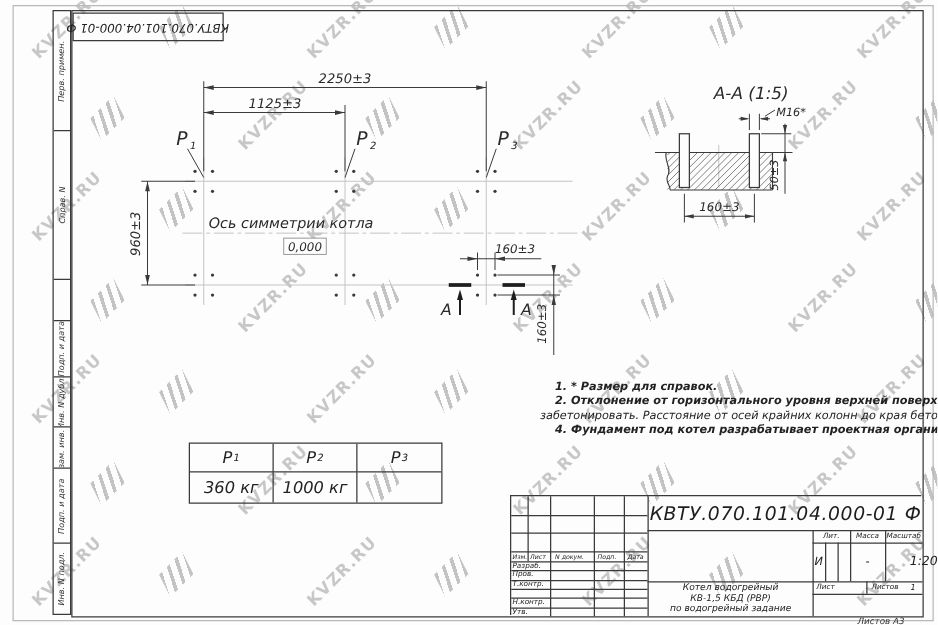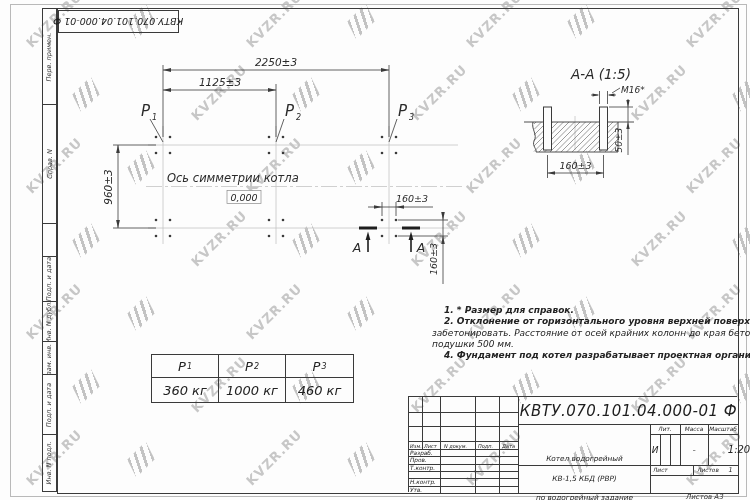--- a/index.html
+++ b/index.html
@@ -46,21 +46,21 @@
   .tb .vl,.tb .hl{position:absolute;background:#3a3a3a;}
   .tb .vl{width:1px;}
   .tb .hl{height:1px;}
   .tb .lbl{position:absolute;font-size:5.8px;color:#222;white-space:nowrap;}
   .tb .cell{position:absolute;display:flex;align-items:center;justify-content:center;color:#222;}
   .docnum{position:absolute;left:110px;top:0;width:219px;height:27px;display:flex;align-items:center;
           justify-content:center;font-size:15px;letter-spacing:0.5px;color:#1d1d1d;white-space:nowrap;}
   .tb-title{position:absolute;left:110px;top:28px;width:131px;height:40px;display:flex;flex-direction:column;
             align-items:center;justify-content:center;font-size:12px;line-height:13px;color:#1d1d1d;}
   .tb-sub{position:absolute;left:110px;top:69px;width:131px;height:26px;display:flex;flex-direction:column;
-          align-items:center;justify-content:center;font-size:7.3px;line-height:8.6px;color:#222;text-align:center;gap:11px;}
+          align-items:center;justify-content:center;font-size:7.3px;line-height:8.6px;color:#222;text-align:center;}
   .logo{position:absolute;left:242px;top:78px;width:87px;height:18px;display:flex;align-items:center;
         justify-content:center;gap:2px;font-style:normal;}
   .logo-mark{width:13px;height:13px;background:repeating-linear-gradient(115deg,#111 0 2px,#555 2px 3px);
              border-radius:2px;}
   .logo-name{font-size:13px;font-weight:bold;color:#111;letter-spacing:0.5px;}
   .logo-small{font-size:4.6px;line-height:5.2px;color:#222;font-style:normal;}
   .format-label{position:absolute;left:686px;top:493px;font-size:7px;color:#333;z-index:4;}
 </style>
 </head>
 <body>
@@ -321,28 +321,26 @@
     <div class="lt-cell">
         <span>P</span>
         <sub>2</sub>
       </div>
     <div class="lt-cell">
         <span>P</span>
         <sub>3</sub>
       </div>
     <div class="lt-cell vrow">360 кг</div>
     <div class="lt-cell vrow">1000 кг</div>
-    <div class="lt-cell vrow">460 кг</div>
   </div>
 
   <div class="notes">
     <div class="nline ind">1. * Размер для справок.</div>
     <div class="nline ind">2. Отклонение от горизонтального уровня верхней поверхности</div>
     <div class="nline">забетонировать. Расстояние от осей крайних колонн до края бетонной</div>
-    <div class="nline">подушки 500 мм.</div>
     <div class="nline ind">4. Фундамент под котел разрабатывает проектная организация</div>
   </div>
 
   <div class="tb">
 
     <div class="vl" style="left:13px;top:0;height:52px"></div>
     <div class="vl" style="left:31px;top:0;height:96px"></div>
     <div class="vl" style="left:66px;top:0;height:96px"></div>
     <div class="vl" style="left:90px;top:0;height:96px"></div>
     <div class="vl" style="left:109px;top:0;height:96px"></div>

